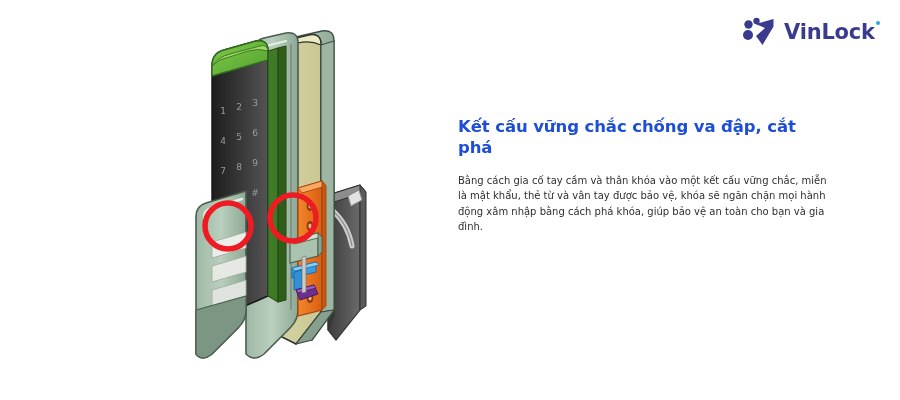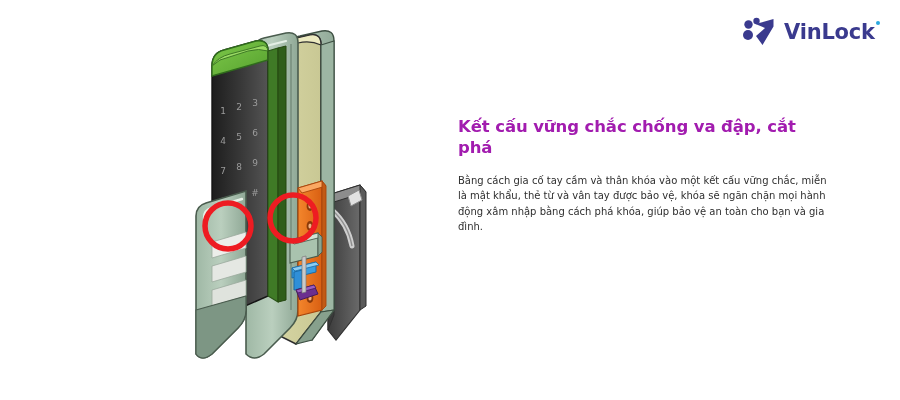--- a/index.html
+++ b/index.html
@@ -65,21 +65,21 @@
   
   .copy-block {
     position: absolute;
     left: 458px;
     top: 116px;
     width: 376px;
   }
   .copy-heading {
     font-size: 16.5px;
     font-weight: bold;
-    color: #a21caf;
+    color: #1d4ed8;
     line-height: 1.3;
     margin: 0 0 14px 0;
     letter-spacing: -0.1px;
     font-family: "DejaVu Sans", sans-serif;
   }
   .copy-body {
     font-size: 10px;
     line-height: 1.55;
     color: #2f2f2f;
     margin: 0;

